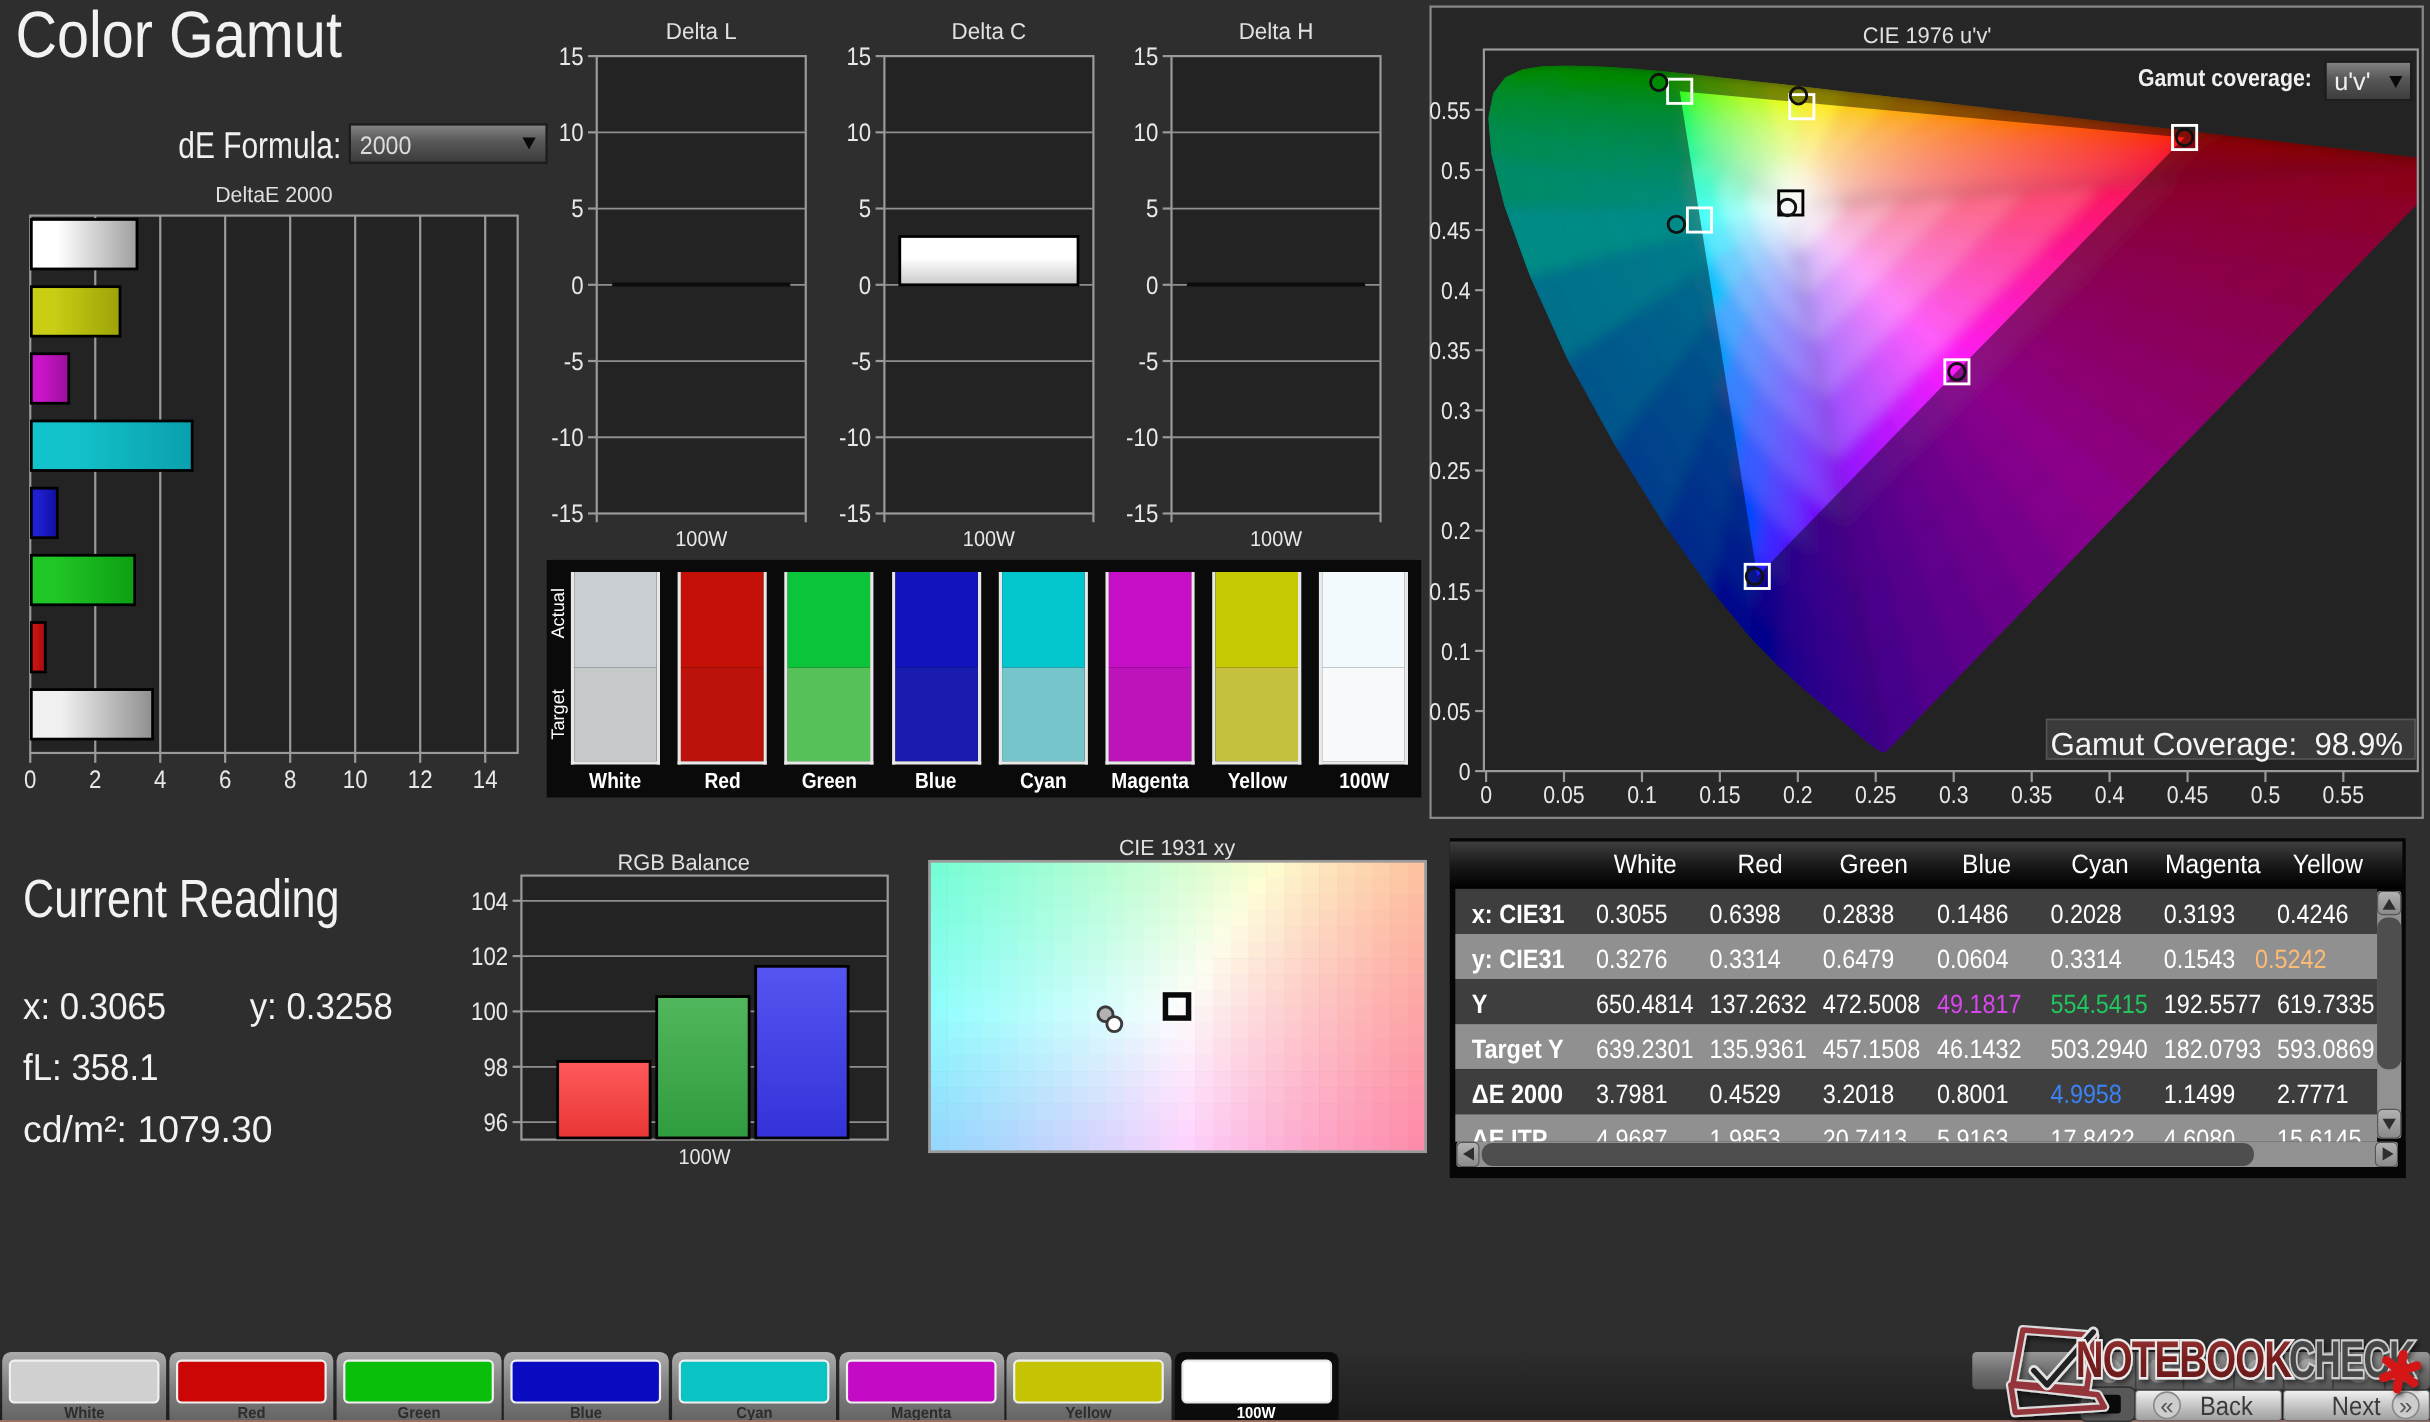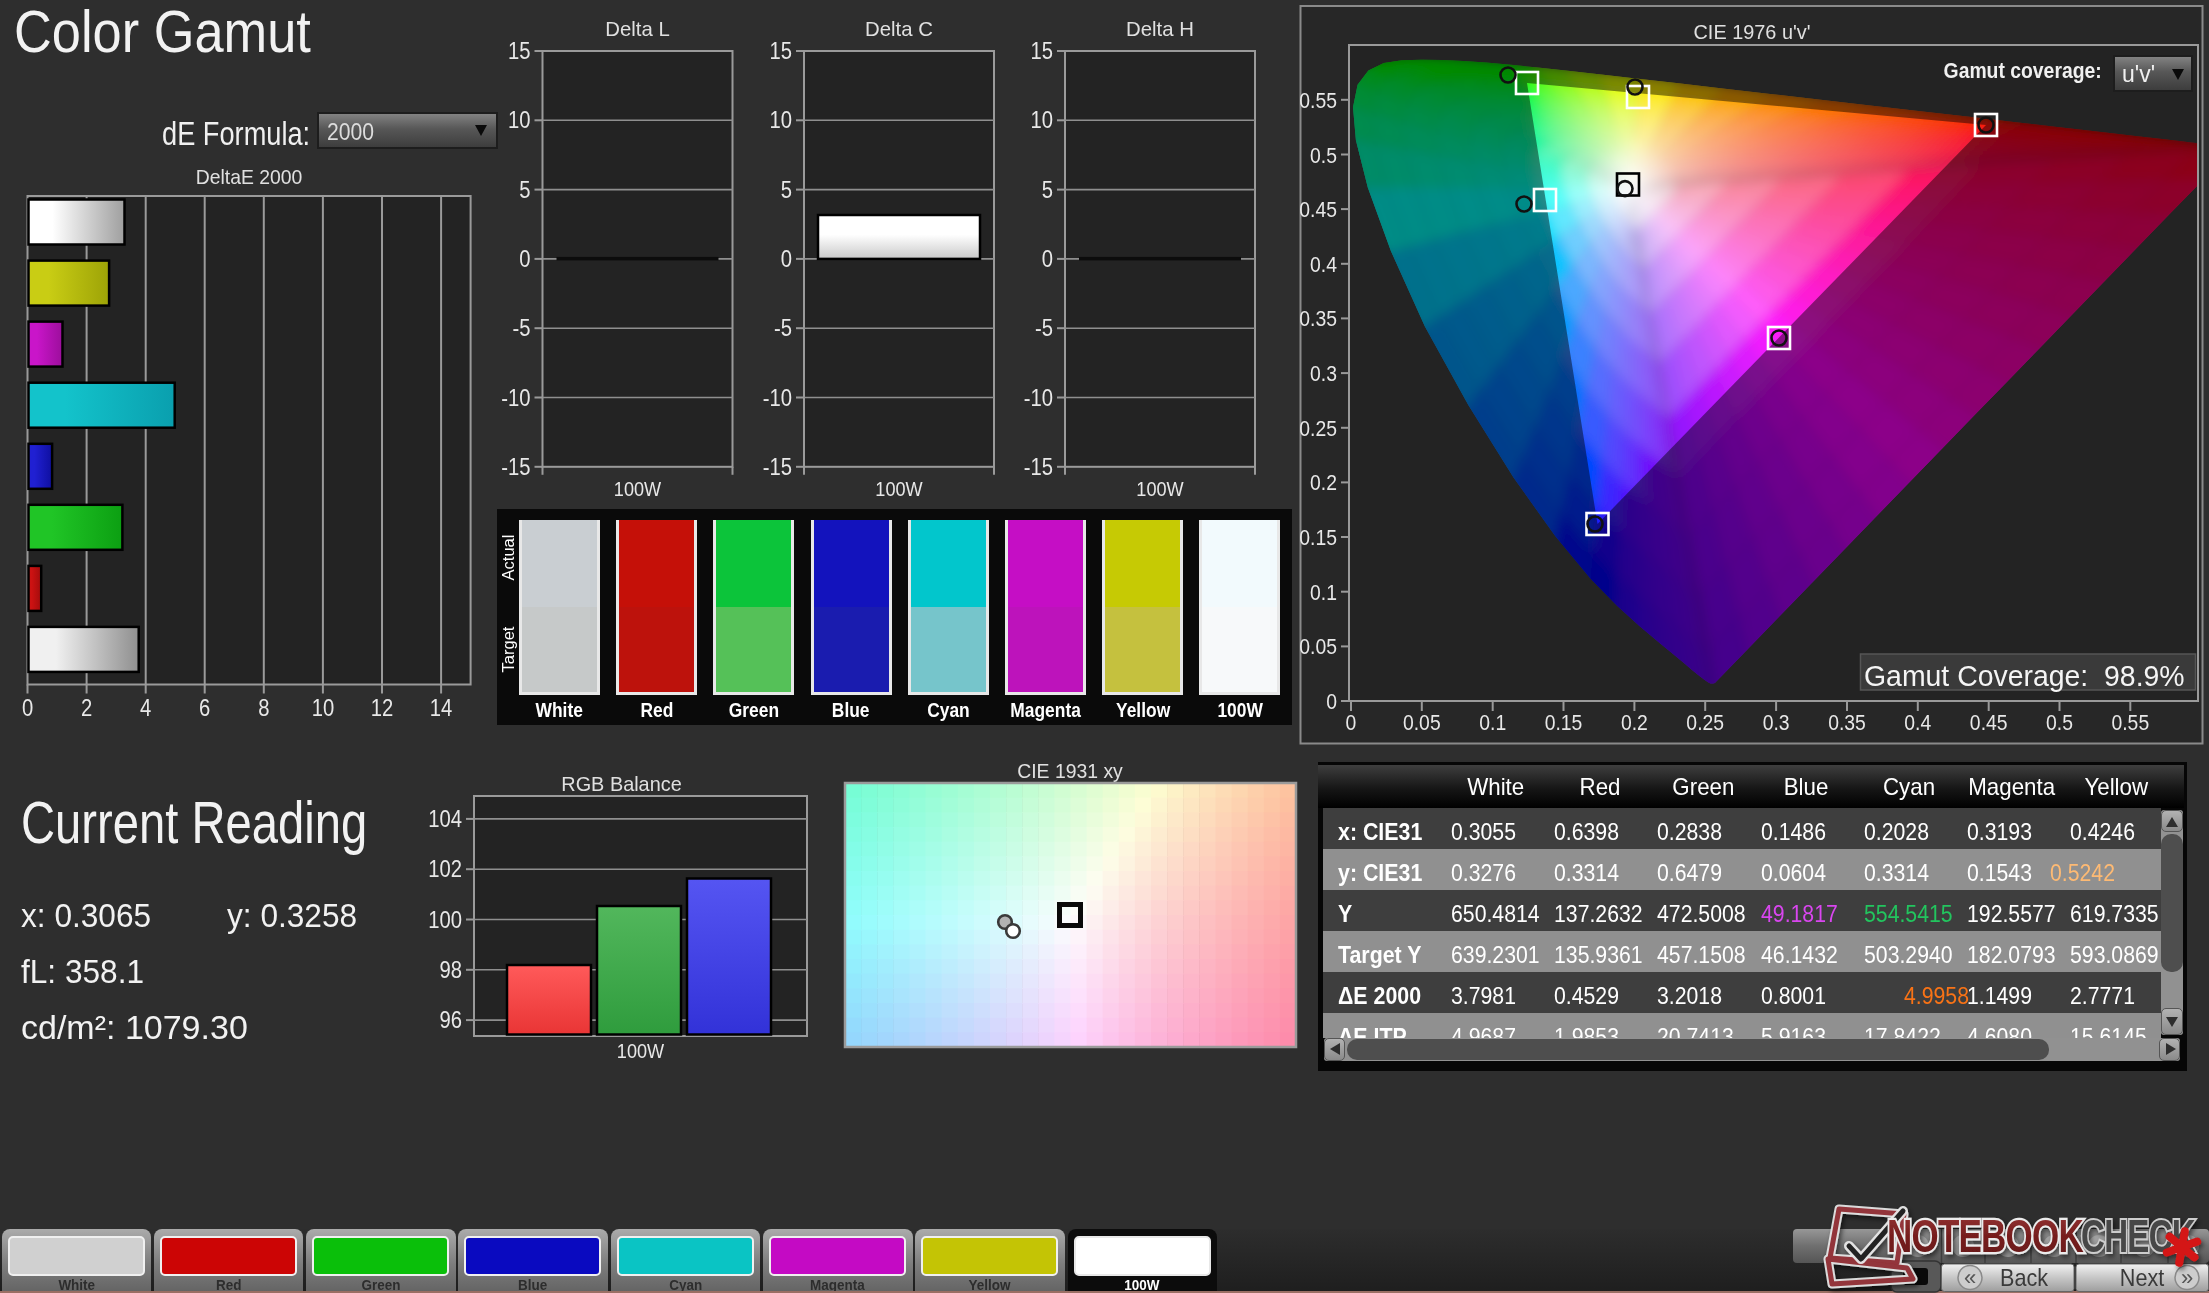--- a/index.html
+++ b/index.html
@@ -1101,21 +1101,21 @@
     <circle cx="1625.0" cy="188.6" r="7.5" fill="none" stroke="#111" stroke-width="2.6"></circle>
     <circle cx="1524.0" cy="204.0" r="7.5" fill="none" stroke="#111" stroke-width="2.6"></circle>
     <circle cx="1779.0" cy="338.0" r="7.5" fill="none" stroke="#111" stroke-width="2.6"></circle>
     <circle cx="1595.0" cy="524.0" r="7.5" fill="none" stroke="#111" stroke-width="2.6"></circle>
   </svg>
 <div class="abs" style="left:1800px;top:60px;width:302px;font-size:22px;font-weight:bold;color:#f0f0f0;line-height:1;text-align:right;"><span class="sx" style="transform:scaleX(0.88);transform-origin:100% 50%">Gamut coverage:</span></div>
 <div class="abs" style="left:2113px;top:55px;width:80px;height:37px;background:linear-gradient(#828282,#575757 45%,#3d3d3d);border:2px solid #1d1d1d;">
 <span style="position:absolute;left:7px;top:4px;font-size:23px;color:#f0f0f0;">u'v'</span>
 <span style="position:absolute;right:7px;top:12px;width:0;height:0;border-left:6px solid transparent;border-right:6px solid transparent;border-top:11px solid #0a0a0a;"></span>
   </div>
-<div class="abs" style="left:21px;top:794px;font-size:59px;color:#f2f2f2;line-height:1;"><span class="sx" style="transform:scaleX(0.80)">Current Reading</span></div>
+<div class="abs" style="left:21px;top:794px;font-size:49px;color:#f2f2f2;line-height:1;"><span class="sx" style="transform:scaleX(0.80)">Current Reading</span></div>
 <div class="abs" style="left:21px;top:898px;font-size:34px;color:#f2f2f2;line-height:1;"><span class="sx" style="transform:scaleX(0.93)">x: 0.3065</span></div>
 <div class="abs" style="left:227px;top:898px;font-size:34px;color:#f2f2f2;line-height:1;"><span class="sx" style="transform:scaleX(0.93)">y: 0.3258</span></div>
 <div class="abs" style="left:21px;top:954px;font-size:34px;color:#f2f2f2;line-height:1;"><span class="sx" style="transform:scaleX(0.93)">fL: 358.1</span></div>
 <div class="abs" style="left:21px;top:1010px;font-size:34px;color:#f2f2f2;line-height:1;"><span class="sx" style="transform:scaleX(1.00)">cd/m²: 1079.30</span></div>
 <svg class="abs" style="left:420px;top:750px" width="420" height="320" viewBox="420 750 420 320">
     <rect x="474.0" y="796.0" width="333.0" height="240.0" fill="#232323" stroke="#9a9a9a" stroke-width="2"></rect>
     <line x1="474.0" y1="1020.1" x2="807.0" y2="1020.1" stroke="#8f8f8f" stroke-width="1.6"></line>
     <line x1="466.0" y1="1020.1" x2="474.0" y2="1020.1" stroke="#9a9a9a" stroke-width="2"></line>
     <text transform="translate(462.0 1028.1) scale(0.880 1)" font-size="23" fill="#e8e8e8" text-anchor="end">96</text>
     <line x1="474.0" y1="969.8" x2="807.0" y2="969.8" stroke="#8f8f8f" stroke-width="1.6"></line>
@@ -1707,21 +1707,21 @@
     <div class="abs" style="left:443px;top:179px;color:#fff;"><span class="sx" style="transform:scaleX(0.885)">46.1432</span></div>
     <div class="abs" style="left:546px;top:179px;color:#fff;"><span class="sx" style="transform:scaleX(0.885)">503.2940</span></div>
     <div class="abs" style="left:649px;top:179px;color:#fff;"><span class="sx" style="transform:scaleX(0.885)">182.0793</span></div>
     <div class="abs" style="left:752px;top:179px;color:#fff;"><span class="sx" style="transform:scaleX(0.885)">593.0869</span></div>
     <div class="abs" style="left:5px;top:210px;width:838px;height:41px;background:#3e3e3e;"></div>
     <div class="abs" style="left:20px;top:220px;font-weight:bold;color:#fff;"><span class="sx" style="transform:scaleX(0.89)">ΔE 2000</span></div>
     <div class="abs" style="left:133px;top:220px;color:#fff;"><span class="sx" style="transform:scaleX(0.885)">3.7981</span></div>
     <div class="abs" style="left:236px;top:220px;color:#fff;"><span class="sx" style="transform:scaleX(0.885)">0.4529</span></div>
     <div class="abs" style="left:339px;top:220px;color:#fff;"><span class="sx" style="transform:scaleX(0.885)">3.2018</span></div>
     <div class="abs" style="left:443px;top:220px;color:#fff;"><span class="sx" style="transform:scaleX(0.885)">0.8001</span></div>
-    <div class="abs" style="left:546px;top:220px;color:#f97316;margin-left:40px;"><span class="sx" style="transform:scaleX(0.885)">4.9958</span></div>
+    <div class="abs" style="left:546px;top:220px;color:#3b82f6;"><span class="sx" style="transform:scaleX(0.885)">4.9958</span></div>
     <div class="abs" style="left:649px;top:220px;color:#fff;"><span class="sx" style="transform:scaleX(0.885)">1.1499</span></div>
     <div class="abs" style="left:752px;top:220px;color:#fff;"><span class="sx" style="transform:scaleX(0.885)">2.7771</span></div>
     <div class="abs" style="left:5px;top:251px;width:838px;height:41px;background:#909090;"></div>
     <div class="abs" style="left:20px;top:261px;font-weight:bold;color:#fff;"><span class="sx" style="transform:scaleX(0.89)">ΔE ITP</span></div>
     <div class="abs" style="left:133px;top:261px;color:#fff;"><span class="sx" style="transform:scaleX(0.885)">4.9687</span></div>
     <div class="abs" style="left:236px;top:261px;color:#fff;"><span class="sx" style="transform:scaleX(0.885)">1.9853</span></div>
     <div class="abs" style="left:339px;top:261px;color:#fff;"><span class="sx" style="transform:scaleX(0.885)">20.7413</span></div>
     <div class="abs" style="left:443px;top:261px;color:#fff;"><span class="sx" style="transform:scaleX(0.885)">5.9163</span></div>
     <div class="abs" style="left:546px;top:261px;color:#fff;"><span class="sx" style="transform:scaleX(0.885)">17.8422</span></div>
     <div class="abs" style="left:649px;top:261px;color:#fff;"><span class="sx" style="transform:scaleX(0.885)">4.6080</span></div>

